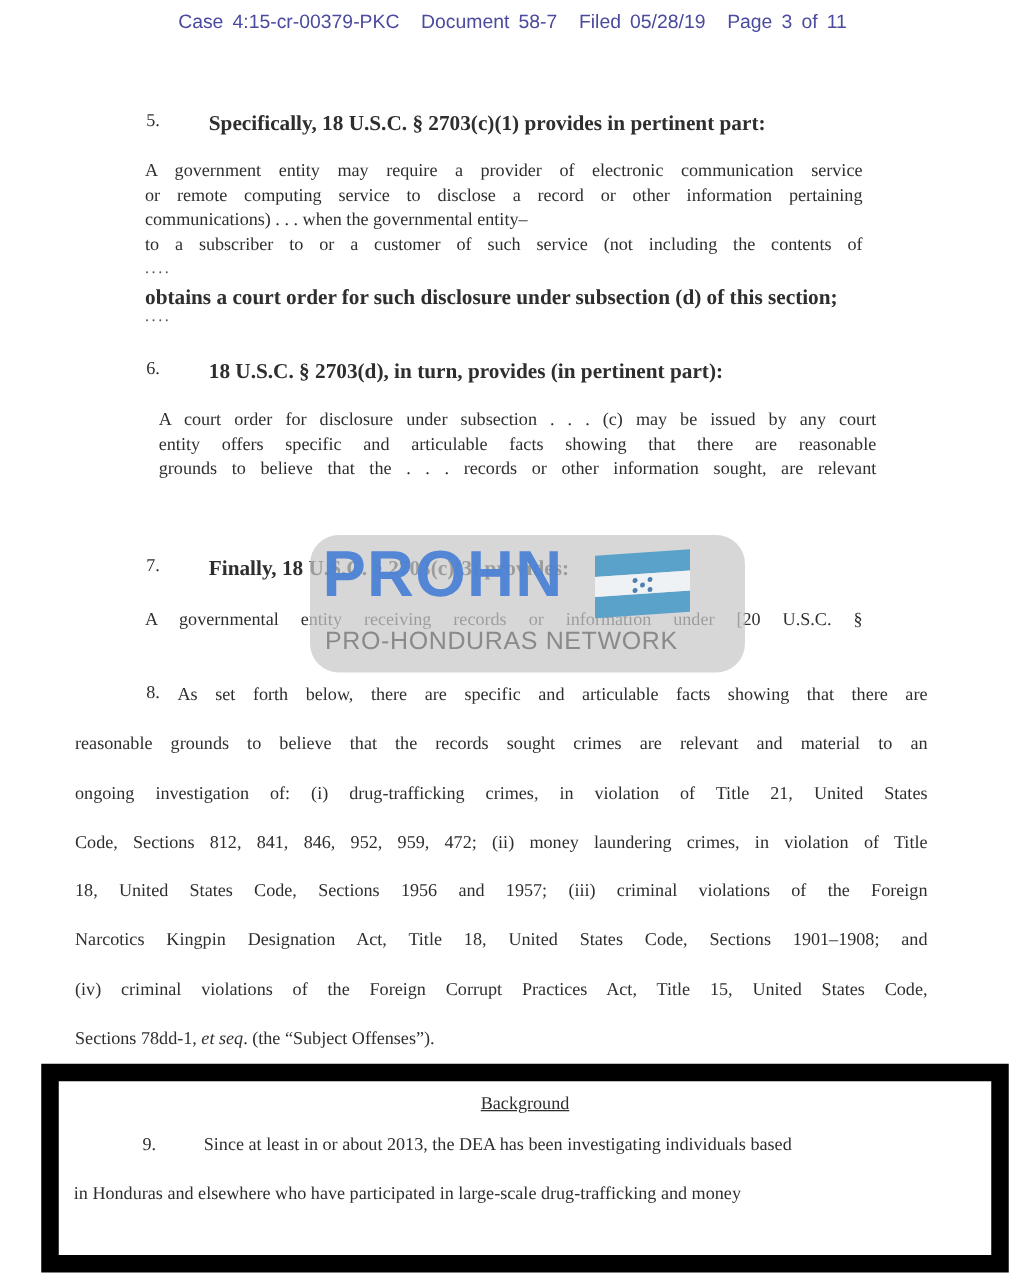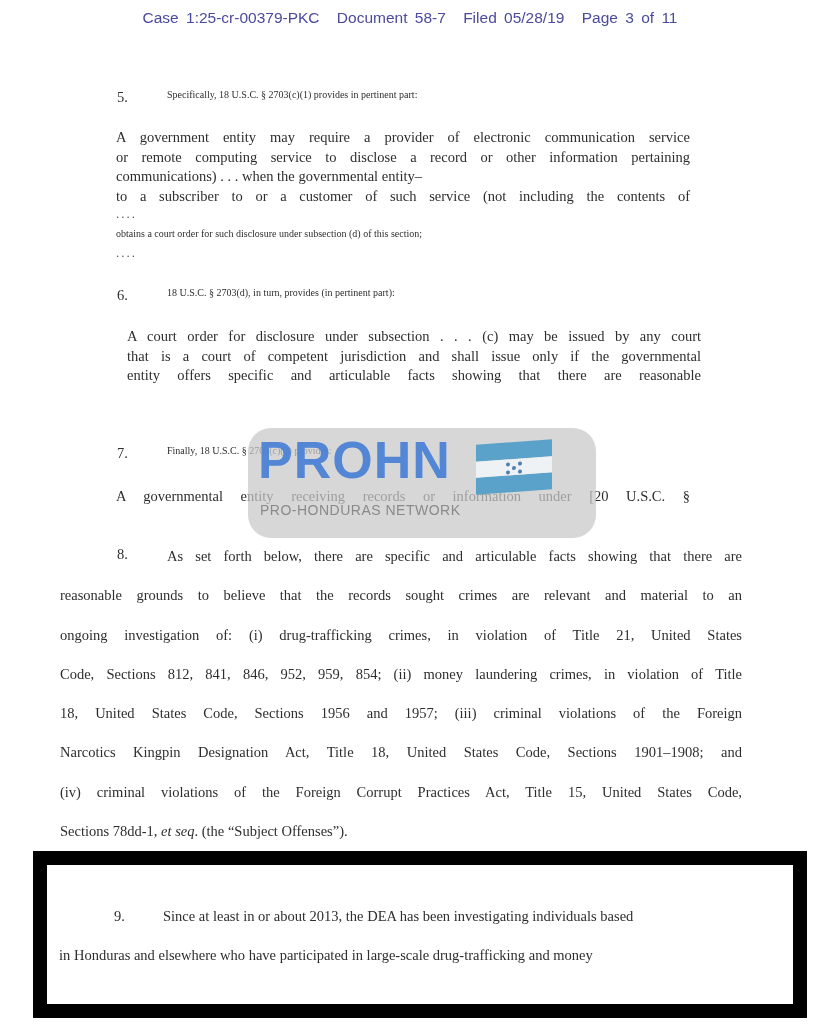--- a/index.html
+++ b/index.html
@@ -11,21 +11,21 @@
     }
     .header {
       position: absolute; top: 9px; left: 0; width: 820px;
       text-align: center;
       font-family: "Liberation Sans", "DejaVu Sans", sans-serif;
       font-size: 15.5px; color: #4a4a9e; letter-spacing: 0px;
       word-spacing: 3px;
     }
     .header span { margin: 0 5px; }
     .pnum { position: absolute; font-size: 14.5px; }
-    .phead { position: absolute; font-size: 10px; white-space: nowrap; }
+    .phead { position: absolute; font-size: 17px; white-space: nowrap; font-weight: bold; }
     .quote {
       position: absolute; left: 116px; width: 574px;
       font-size: 14.5px; line-height: 19.5px; text-align: justify;
       text-align-last: left;
     }
     .quote .ln { display: block; text-align: justify; text-align-last: justify; white-space: nowrap; }
     .quote .ln.last { text-align-last: left; }
     .dots { position: absolute; left: 116px; font-size: 13px; letter-spacing: 2px; color: #555; }
     .body-lines { position: absolute; left: 60px; width: 682px; font-size: 14.5px; }
     .body-lines .ln {
@@ -40,21 +40,21 @@
     }
     .wm-title {
       position: absolute; left: 10px; top: 2px;
       font-family: "Liberation Sans", "DejaVu Sans", sans-serif;
       font-weight: bold; font-size: 52px; color: #4d82d6; letter-spacing: 1px;
       line-height: 60px; opacity: 0.95;
     }
     .wm-sub {
       position: absolute; left: 12px; top: 74px; width: 300px;
       font-family: "Liberation Sans", "DejaVu Sans", sans-serif;
-      font-size: 14px; color: #8a8a8a; letter-spacing: 0.5px; white-space: nowrap;
+      font-size: 20px; color: #8a8a8a; letter-spacing: 0.5px; white-space: nowrap;
     }
     .wm-flag {
       position: absolute; left: 228px; top: 14px; width: 76px; height: 50px;
       transform: skewY(-4deg);
     }
     .wm-flag .stripe { height: 16.6px; }
     .wm-flag .blue { background: #5aa2c9; }
     .wm-flag .white { background: #eef2f4; position: relative; }
     .wm-flag .star { position: absolute; width: 4px; height: 4px; background: #4d7fb0; border-radius: 50%; }
     .bg-box {
@@ -64,21 +64,21 @@
     .bg-heading {
       position: absolute; left: 0; top: 10px; width: 746px; text-align: center;
       font-size: 14.5px; text-decoration: underline;
     }
     .bg-text { position: absolute; font-size: 14.5px; white-space: nowrap; }
   </style>
 </head>
 <body>
 
 <div class="header">
-  <span>Case 1:25-cr-00379-PKC</span>
+  <span>Case 4:15-cr-00379-PKC</span>
   <span>Document 58-7</span>
   <span>Filed 05/28/19</span>
   <span>Page 3 of 11</span>
 </div>
 
 <span class="pnum" style="left:117px; top:89px;">5.</span>
 <span class="phead" style="left:167px; top:89px;">Specifically, 18 U.S.C. § 2703(c)(1) provides in pertinent part:</span>
 <div class="quote" style="top:128px;">
   <span class="ln">A government entity may require a provider of electronic communication service</span>
   <span class="ln">or remote computing service to disclose a record or other information pertaining</span>
@@ -86,22 +86,22 @@
   <span class="ln">to a subscriber to or a customer of such service (not including the contents of</span>
 </div>
 <span class="dots" style="top:206px;">....</span>
 <span class="phead" style="left:116px; top:228px;">obtains a court order for such disclosure under subsection (d) of this section;</span>
 <span class="dots" style="top:245px;">....</span>
 
 <span class="pnum" style="left:117px; top:287px;">6.</span>
 <span class="phead" style="left:167px; top:287px;">18 U.S.C. § 2703(d), in turn, provides (in pertinent part):</span>
 <div class="quote" style="top:327px;margin-left:11px;">
   <span class="ln">A court order for disclosure under subsection . . . (c) may be issued by any court</span>
-  <span class="ln">that is a court of competent jurisdiction and shall issue only if the governmental</span>
   <span class="ln">entity offers specific and articulable facts showing that there are reasonable</span>
+  <span class="ln">grounds to believe that the . . . records or other information sought, are relevant</span>
 </div>
 
 <span class="pnum" style="left:117px; top:445px;">7.</span>
 <span class="phead" style="left:167px; top:445px;">Finally, 18 U.S.C. § 2703(c)(3) provides:</span>
 <div class="quote" style="top:487px;">
   <span class="ln">A governmental entity receiving records or information under [20 U.S.C. §</span>
 </div>
 
 <div class="watermark">
   <div class="wm-title">PROHN</div>
@@ -114,27 +114,28 @@
       <span class="star" style="left:30px; top:11px;"></span>
       <span class="star" style="left:42px; top:11px;"></span>
     </div>
     <div class="stripe blue"></div>
   </div>
   <div class="wm-sub">PRO-HONDURAS NETWORK</div>
 </div>
 
 <span class="pnum" style="left:117px; top:546px;">8.</span>
 <div class="body-lines" style="top:546px;">
-  <span class="ln" style="margin-left:107px;">As set forth below, there are specific and articulable facts showing that there are</span>
+  <span class="ln" style="margin-left:82px;">As set forth below, there are specific and articulable facts showing that there are</span>
   <span class="ln">reasonable grounds to believe that the records sought crimes are relevant and material to an</span>
   <span class="ln">ongoing investigation of:  (i) drug-trafficking crimes, in violation of Title 21, United States</span>
-  <span class="ln">Code, Sections 812, 841, 846, 952, 959, 854; (ii) money laundering crimes, in violation of Title</span>
+  <span class="ln">Code, Sections 812, 841, 846, 952, 959, 472; (ii) money laundering crimes, in violation of Title</span>
   <span class="ln">18, United States Code, Sections 1956 and 1957; (iii) criminal violations of the Foreign</span>
   <span class="ln">Narcotics Kingpin Designation Act, Title 18, United States Code, Sections 1901–1908; and</span>
   <span class="ln">(iv) criminal violations of the Foreign Corrupt Practices Act, Title 15, United States Code,</span>
   <span class="ln last"><span>Sections 78dd-1, </span><i>et seq</i><span>. (the “Subject Offenses”).</span></span>
 </div>
 
 <div class="bg-box">
+  <div class="bg-heading">Background</div>
   <span class="bg-text" style="left:67px; top:43px;">9.</span>
   <span class="bg-text" style="left:116px; top:43px;">Since at least in or about 2013, the DEA has been investigating individuals based</span>
   <span class="bg-text" style="left:12px; top:82px;">in Honduras and elsewhere who have participated in large-scale drug-trafficking and money</span>
 </div>
 
 </body></html>

